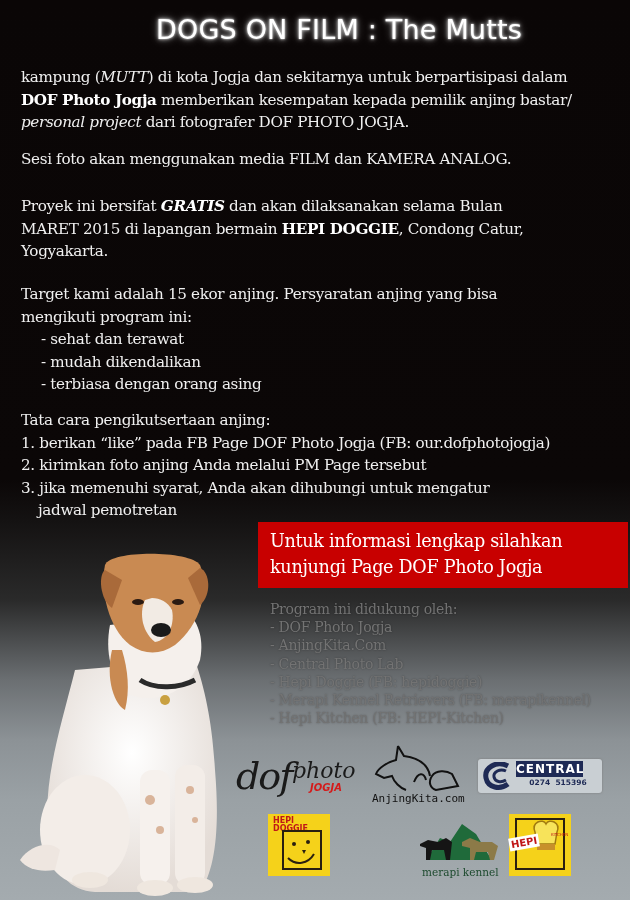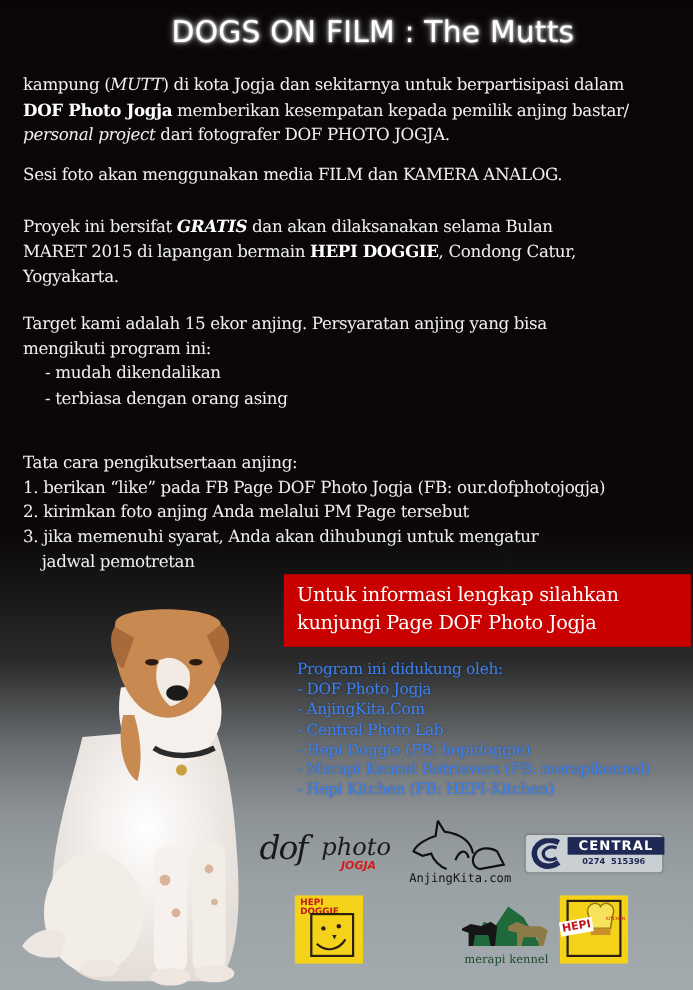--- a/index.html
+++ b/index.html
@@ -35,21 +35,21 @@
   .photo {
     position: absolute; left: 0; top: 530px; width: 260px; height: 370px;
   }
   .cta {
     position: absolute; left: 258px; top: 522px; width: 370px; height: 66px;
     background: #c80000; box-sizing: border-box; padding: 6px 12px 0 12px;
     font-size: 17.6px; line-height: 26px; color: #ffffff; letter-spacing: -0.3px;
   }
   .sponsors {
     position: absolute; left: 270px; top: 600px; width: 350px;
-    font-size: 14px; line-height: 18.2px; color: #3b82f6; letter-spacing: -0.3px;
+    font-size: 14px; line-height: 18.2px; color: #737373; letter-spacing: -0.3px;
     text-shadow: 0 0 2px rgba(0,0,0,0.35);
   }
   .sponsors div { white-space: nowrap; }
   .logo { position: absolute; }
 </style>
 </head>
 <body>
 
 <div class="poster">
 
@@ -67,20 +67,21 @@
 
   <div class="body-text p3">
     <p><span>Proyek ini bersifat </span><b><i>GRATIS</i></b><span> dan akan dilaksanakan selama Bulan</span></p>
     <p><span>MARET 2015 di lapangan bermain </span><b>HEPI DOGGIE</b><span>, Condong Catur,</span></p>
     <p>Yogyakarta.</p>
   </div>
 
   <div class="body-text p4">
     <p>Target kami adalah 15 ekor anjing. Persyaratan anjing yang bisa</p>
     <p>mengikuti program ini:</p>
+    <p class="indent">- sehat dan terawat</p>
     <p class="indent">- mudah dikendalikan</p>
     <p class="indent">- terbiasa dengan orang asing</p>
   </div>
 
   <div class="body-text p5">
     <p>Tata cara pengikutsertaan anjing:</p>
     <p class="hang">1. berikan “like” pada FB Page DOF Photo Jogja (FB: our.dofphotojogja)</p>
     <p class="hang">2. kirimkan foto anjing Anda melalui PM Page tersebut</p>
     <p class="hang" style="width:470px">3. jika memenuhi syarat, Anda akan dihubungi untuk mengatur jadwal pemotretan</p>
   </div>
@@ -140,39 +141,39 @@
     <div>Program ini didukung oleh:</div>
     <div>- DOF Photo Jogja</div>
     <div>- AnjingKita.Com</div>
     <div>- Central Photo Lab</div>
     <div>- Hepi Doggie (FB: hepidoggie)</div>
     <div>- Merapi Kennel Retrievers (FB: merapikennel)</div>
     <div>- Hepi Kitchen (FB: HEPI-Kitchen)</div>
   </div>
 
   <div class="logo" style="left:234px; top:752px; width:130px; height:48px;">
-    <span style="position:absolute; left:2px; top:2px; font-family:'DejaVu Serif',serif; font-style:italic; font-size:30px; color:#1a1a1a; letter-spacing:-2px;">dof</span>
+    <span style="position:absolute; left:2px; top:2px; font-family:'DejaVu Serif',serif; font-style:italic; font-size:38px; color:#1a1a1a; letter-spacing:-2px;">dof</span>
     <span style="position:absolute; left:58px; top:6px; font-family:'DejaVu Serif',serif; font-style:italic; font-size:22px; color:#1a1a1a;">photo</span>
     <span style="position:absolute; left:76px; top:30px; font-family:'DejaVu Sans',sans-serif; font-style:italic; font-weight:bold; font-size:10px; color:#d41a1a;">JOGJA</span>
   </div>
 
   <div class="logo" style="left:370px; top:742px; width:100px; height:66px;">
     <svg width="100" height="52" viewBox="0 0 100 52">
       <path d="M28 4 L26 18 C18 20 8 26 6 32 L14 36 L22 34 C24 40 30 46 36 48 M28 4 L34 14 C48 16 58 22 60 34 M44 40 C48 30 54 30 56 38" stroke="#111" stroke-width="2" fill="none"></path>
       <path d="M62 34 C66 28 76 28 82 32 L88 44 L66 48 C60 46 58 40 62 34 Z" stroke="#111" stroke-width="2" fill="none"></path>
     </svg>
     <div style="position:absolute; left:2px; top:50px; font-family:'DejaVu Sans Mono',monospace; font-size:11px; color:#111;">AnjingKita.com</div>
   </div>
 
   <div class="logo" style="left:478px; top:759px; width:124px; height:34px; background:#c9cfd3; border-radius:3px; box-shadow:0 0 2px #777;">
     <svg style="position:absolute; left:4px; top:3px;" width="30" height="28" viewBox="0 0 30 28">
       <path d="M26 4 C14 -2 2 6 4 16 C6 26 18 28 26 22" stroke="#1e2a55" stroke-width="5" fill="none"></path>
       <path d="M24 9 C18 6 11 10 12 15 C13 20 19 21 24 18" stroke="#1e2a55" stroke-width="3" fill="none"></path>
     </svg>
-    <div style="position:absolute; left:38px; top:2px; width:88px; height:16px; background:#1e2a55;">
+    <div style="position:absolute; left:38px; top:2px; width:67px; height:16px; background:#1e2a55;">
       <div style="text-align:center; font-family:'DejaVu Sans',sans-serif; font-weight:bold; font-size:12px; line-height:16px; color:#fff; letter-spacing:1px;">CENTRAL</div>
     </div>
     <div style="position:absolute; left:38px; top:19px; width:84px; text-align:center; font-family:'DejaVu Sans',sans-serif; font-weight:bold; font-size:7.5px; color:#1e2a55; white-space:pre;">0274  515396</div>
   </div>
 
   <div class="logo" style="left:268px; top:814px; width:62px; height:62px; background:#f5d21a;">
     <div style="position:absolute; left:5px; top:3px; width:36px; font-family:'DejaVu Sans',sans-serif; font-weight:bold; font-size:8px; line-height:8px; color:#c01818;">HEPI DOGGIE</div>
     <div style="position:absolute; left:14px; top:16px; width:40px; height:40px; border:2px solid #2a2010; box-sizing:border-box;"></div>
     <svg style="position:absolute; left:16px; top:22px;" width="36" height="32" viewBox="0 0 36 32">
       <circle cx="10" cy="8" r="2" fill="#2a2010"></circle>

